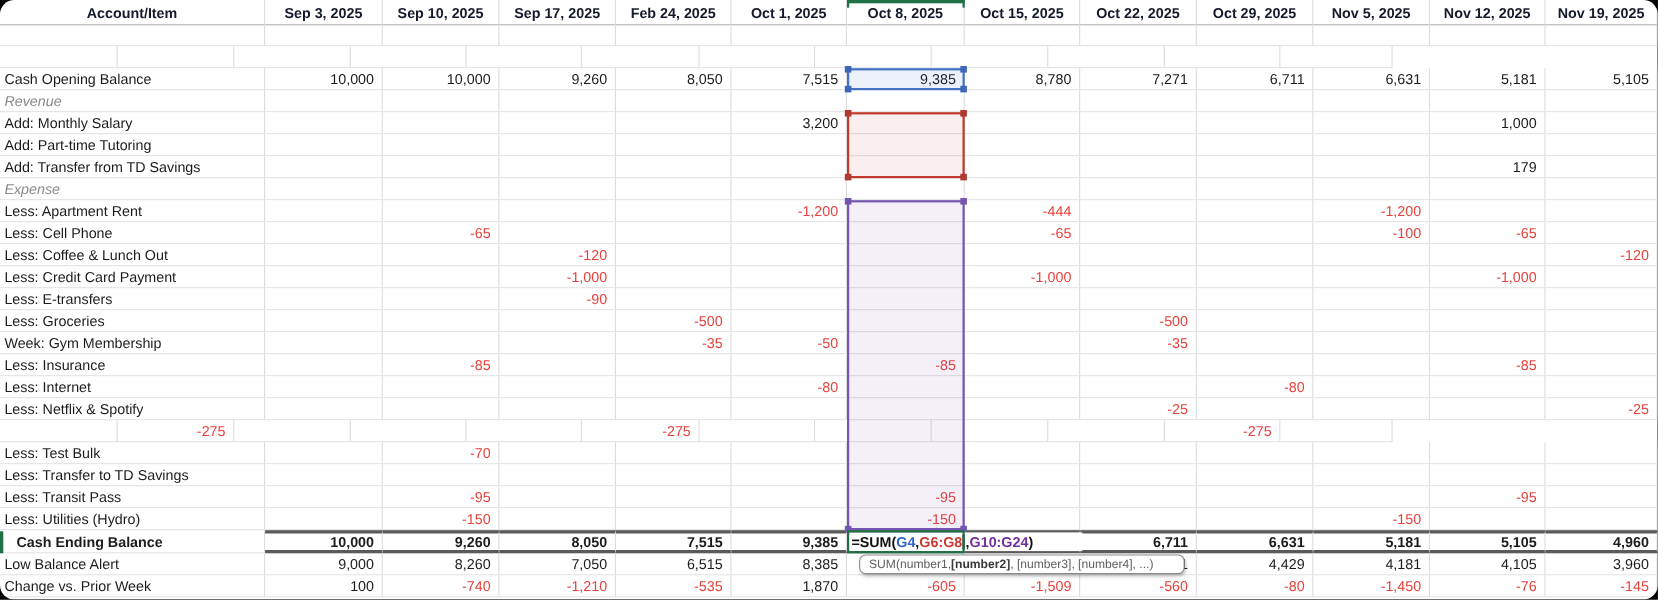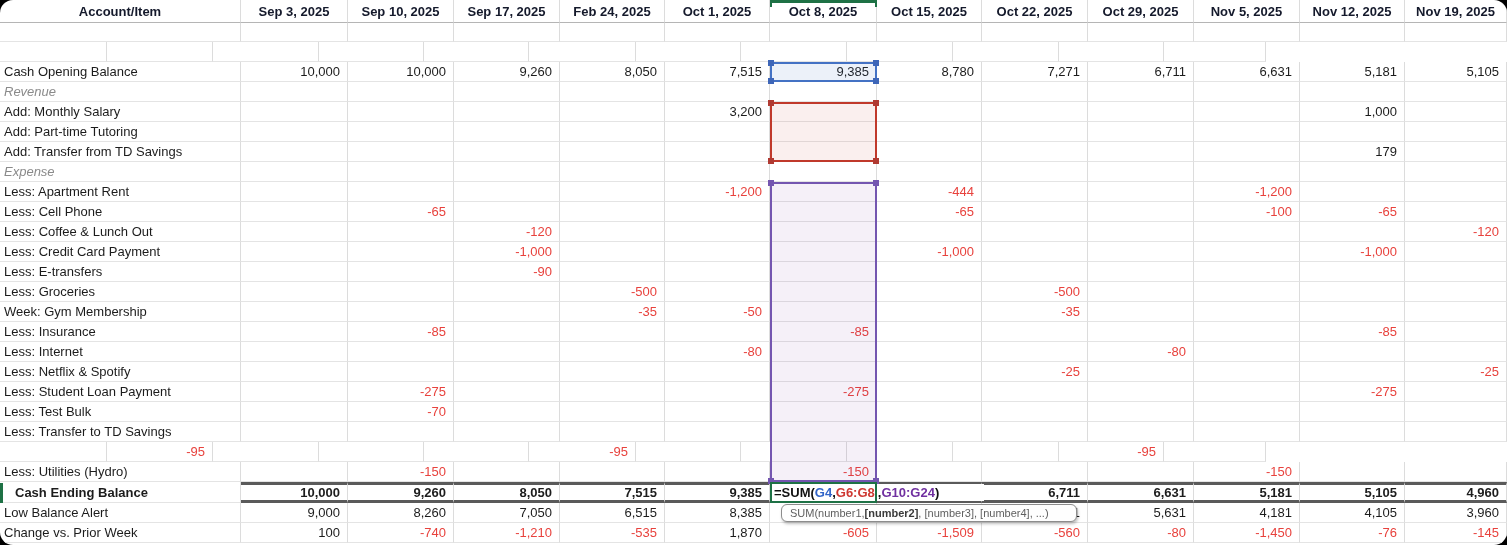--- a/index.html
+++ b/index.html
@@ -350,21 +350,20 @@
         <div class="cell value-cell" style="width: 105px;"></div>
         <div class="cell value-cell" style="width: 107px;"></div>
         <div class="cell value-cell" style="width: 105px;"></div>
         <div class="cell value-cell neg" style="width: 106px;">-25</div>
         <div class="cell value-cell" style="width: 106px;"></div>
         <div class="cell value-cell" style="width: 106px;"></div>
         <div class="cell value-cell" style="width: 105px;"></div>
         <div class="cell value-cell neg" style="width: 102px;">-25</div>
       </div>
       <div class="row normal">
-        <div class="cell label-cell" style="width: 241px;">Less: Student Loan Payment</div>
         <div class="cell value-cell" style="width: 107px;"></div>
         <div class="cell value-cell neg" style="width: 106px;">-275</div>
         <div class="cell value-cell" style="width: 106px;"></div>
         <div class="cell value-cell" style="width: 105px;"></div>
         <div class="cell value-cell" style="width: 105px;"></div>
         <div class="cell value-cell neg" style="width: 107px;">-275</div>
         <div class="cell value-cell" style="width: 105px;"></div>
         <div class="cell value-cell" style="width: 106px;"></div>
         <div class="cell value-cell" style="width: 106px;"></div>
         <div class="cell value-cell" style="width: 106px;"></div>
@@ -395,20 +394,21 @@
         <div class="cell value-cell" style="width: 105px;"></div>
         <div class="cell value-cell" style="width: 107px;"></div>
         <div class="cell value-cell" style="width: 105px;"></div>
         <div class="cell value-cell" style="width: 106px;"></div>
         <div class="cell value-cell" style="width: 106px;"></div>
         <div class="cell value-cell" style="width: 106px;"></div>
         <div class="cell value-cell" style="width: 105px;"></div>
         <div class="cell value-cell" style="width: 102px;"></div>
       </div>
       <div class="row normal">
+        <div class="cell label-cell" style="width: 241px;">Less: Transit Pass</div>
         <div class="cell value-cell" style="width: 107px;"></div>
         <div class="cell value-cell neg" style="width: 106px;">-95</div>
         <div class="cell value-cell" style="width: 106px;"></div>
         <div class="cell value-cell" style="width: 105px;"></div>
         <div class="cell value-cell" style="width: 105px;"></div>
         <div class="cell value-cell neg" style="width: 107px;">-95</div>
         <div class="cell value-cell" style="width: 105px;"></div>
         <div class="cell value-cell" style="width: 106px;"></div>
         <div class="cell value-cell" style="width: 106px;"></div>
         <div class="cell value-cell" style="width: 106px;"></div>
@@ -448,21 +448,21 @@
       <div class="row normal">
         <div class="cell label-cell" style="width: 241px;">Low Balance Alert</div>
         <div class="cell value-cell" style="width: 107px;">9,000</div>
         <div class="cell value-cell" style="width: 106px;">8,260</div>
         <div class="cell value-cell" style="width: 106px;">7,050</div>
         <div class="cell value-cell" style="width: 105px;">6,515</div>
         <div class="cell value-cell" style="width: 105px;">8,385</div>
         <div class="cell value-cell" style="width: 107px;"></div>
         <div class="cell value-cell" style="width: 105px;"></div>
         <div class="cell value-cell" style="width: 106px;">5,711</div>
-        <div class="cell value-cell" style="width: 106px;">5,631</div>
+        <div class="cell value-cell" style="width: 106px;">4,429</div>
         <div class="cell value-cell" style="width: 106px;">4,181</div>
         <div class="cell value-cell" style="width: 105px;">4,105</div>
         <div class="cell value-cell" style="width: 102px;">3,960</div>
       </div>
       <div class="row normal">
         <div class="cell label-cell" style="width: 241px;">Change vs. Prior Week</div>
         <div class="cell value-cell" style="width: 107px;">100</div>
         <div class="cell value-cell neg" style="width: 106px;">-740</div>
         <div class="cell value-cell neg" style="width: 106px;">-1,210</div>
         <div class="cell value-cell neg" style="width: 105px; text-align: right;">-535</div>

